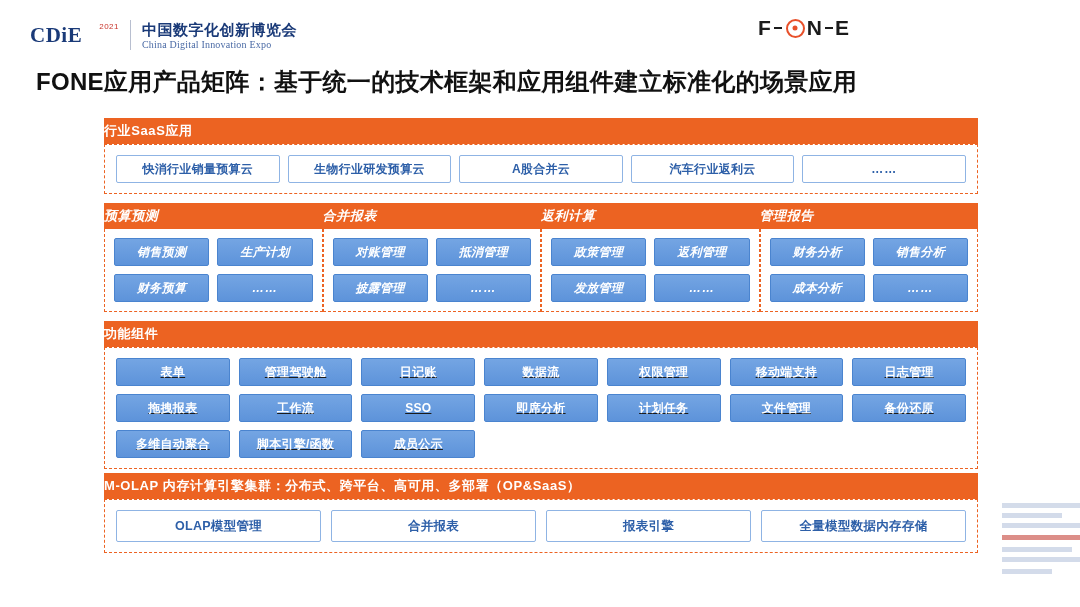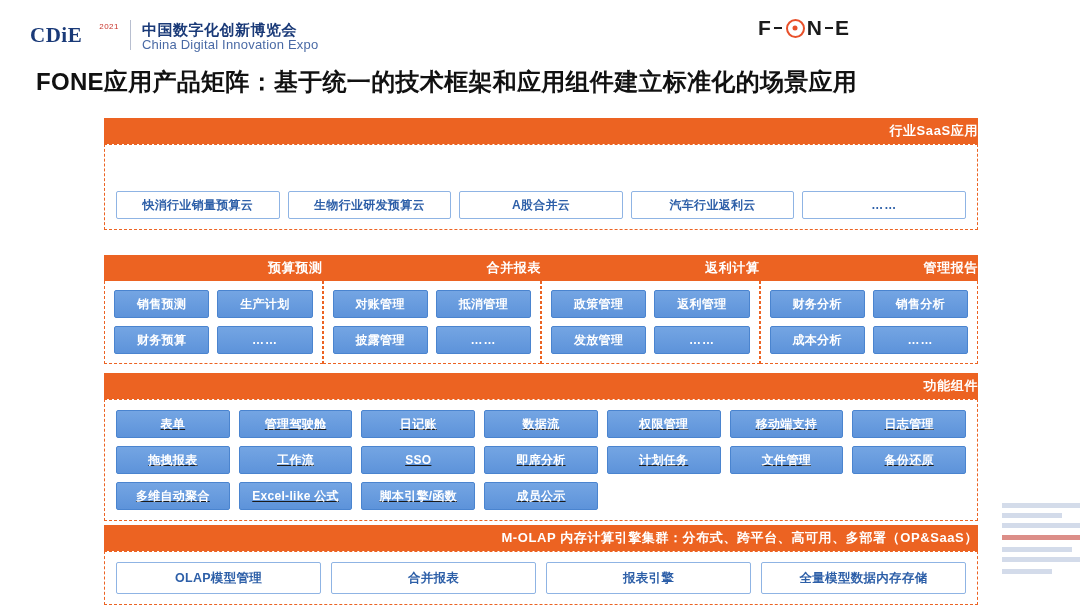--- a/index.html
+++ b/index.html
@@ -57,22 +57,22 @@
     justify-content: center;
   }
   .logo-cn-main {
     font-size: 15px;
     font-weight: bold;
     color: #1a3a78;
     letter-spacing: 0.5px;
     line-height: 17px;
   }
   .logo-cn-sub {
-    font-family: Liberation Sans, sans-serif;
-    font-size: 13px;
+    font-family: Liberation Serif, serif;
+    font-size: 10px;
     color: #4a6aa5;
     letter-spacing: 0.2px;
     line-height: 11px;
     margin-top: 1px;
   }
   .logo-fone {
     position: absolute;
     right: 26px;
     top: 16px;
     display: flex;
@@ -127,21 +127,21 @@
     top: 118px;
     left: 104px;
     width: 874px;
   }
 
   .band-header {
     background: #ec6322;
     color: #ffffff;
     font-size: 13px;
     font-weight: bold;
-    text-align: right;
+    text-align: left;
     line-height: 26px;
     height: 26px;
     letter-spacing: 0.6px;
   }
 
   .dashed-box {
     border: 1px dashed #ec6322;
     padding: 10px 11px;
     box-sizing: border-box;
   }
@@ -169,26 +169,27 @@
   }
   .chip.dots {
     letter-spacing: 1px;
   }
 
   
   .saas-row {
     display: flex;
     gap: 8px;
   }
-  .saas-row .chip { flex: 1; margin-top: 36px; }
+  .saas-row .chip { flex: 1; }
 
   
   .groups {
     display: flex;
-    margin-top: 25px;
+    margin-top: 9px;
+    font-style: italic;
   }
   .group {
     flex: 1;
     display: flex;
     flex-direction: column;
   }
   .group-body {
     border: 1px dashed #ec6322;
     border-top: none;
     padding: 9px 9px;
@@ -343,21 +344,20 @@
 
         <div class="chip">拖拽报表</div>
         <div class="chip">工作流</div>
         <div class="chip">SSO</div>
         <div class="chip">即席分析</div>
         <div class="chip">计划任务</div>
         <div class="chip">文件管理</div>
         <div class="chip">备份还原</div>
 
         <div class="chip">多维自动聚合</div>
-        <div class="chip">Excel-like 公式</div>
         <div class="chip">脚本引擎/函数</div>
         <div class="chip">成员公示</div>
       </div>
     </div>
   </div>
 
   <div class="olap-wrap">
     <div class="band-header">M-OLAP 内存计算引擎集群：分布式、跨平台、高可用、多部署（OP&amp;SaaS）</div>
     <div class="dashed-box">
       <div class="olap-row">

